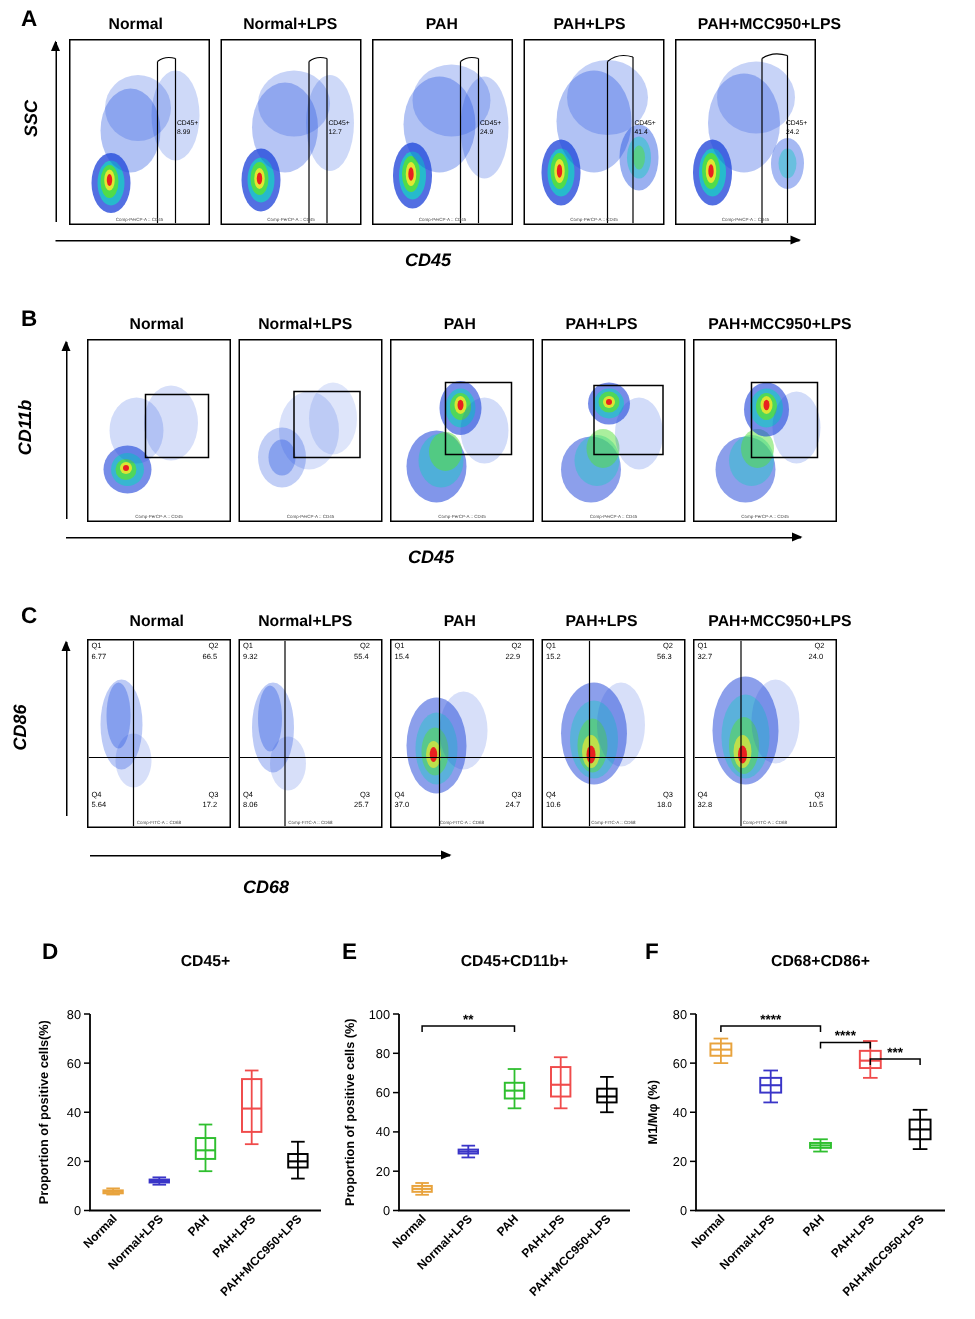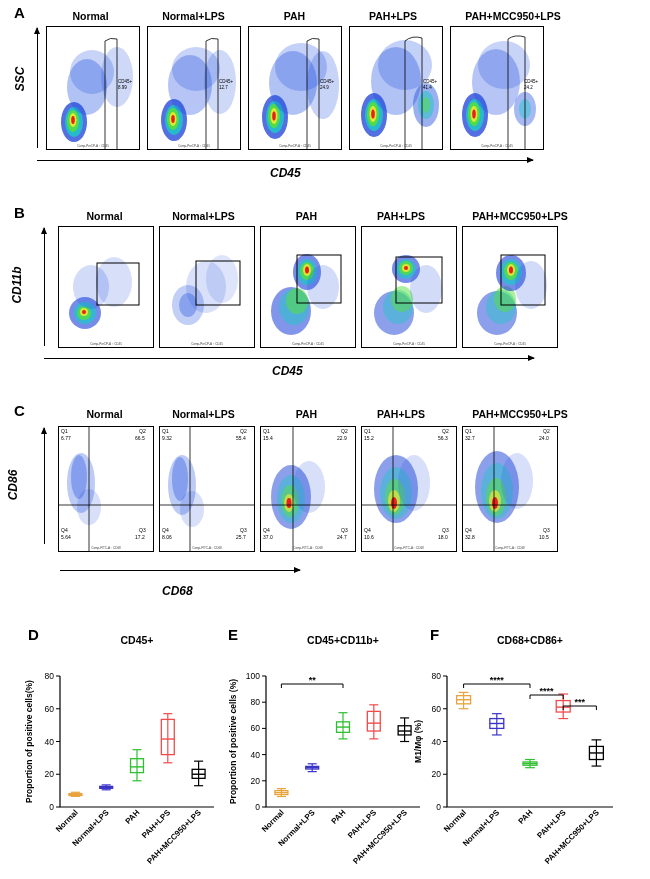--- a/index.html
+++ b/index.html
@@ -510,21 +510,21 @@
         <line x1="178.0724" x2="187.1276" y1="87.91999999999999" y2="87.91999999999999" stroke="#000000" stroke-width="1.2"></line>
         <line x1="178.0724" x2="187.1276" y1="111.5" y2="111.5" stroke="#000000" stroke-width="1.2"></line>
         <rect x="176.132" width="12.936" y="95.78" height="9.169999999999987" fill="none" stroke="#000000" stroke-width="1.3"></rect>
         <line x1="176.132" x2="189.06799999999998" y1="101.02000000000001" y2="101.02000000000001" stroke="#000000" stroke-width="1.4"></line>
       </g>
       <text transform="translate(185.6, 183) rotate(-45)" text-anchor="end" font-size="8" font-weight="bold" font-family="&quot;Liberation Sans&quot;, sans-serif">PAH+MCC950+LPS</text>
       <path d="M59.4 58 L59.4 54 L121 54 L121 58" fill="none" stroke="#000" stroke-width="1"></path>
       <text x="90.2" y="52.5" text-anchor="middle" font-size="9" font-weight="bold" font-family="&quot;Liberation Sans&quot;, sans-serif">**</text>
     </svg>
   </div>
-<div id="chart-f" class="chart" style="left:409px;top:630px;width:210px;height:245px;">
+<div id="chart-f" class="chart" style="left:426px;top:630px;width:210px;height:245px;">
     <svg width="210" height="245">
       <text x="121" y="14" text-anchor="middle" font-size="10.5" font-weight="bold" font-family="&quot;Liberation Sans&quot;, sans-serif">CD68+CD86+</text>
       <path d="M38 46 L38 177 L204 177" fill="none" stroke="#000" stroke-width="1.2"></path>
       <line x1="34" x2="38" y1="177" y2="177" stroke="#000" stroke-width="1"></line>
       <text x="32" y="180" text-anchor="end" font-size="8.5" font-family="&quot;Liberation Sans&quot;, sans-serif">0</text>
       <line x1="34" x2="38" y1="144.25" y2="144.25" stroke="#000" stroke-width="1"></line>
       <text x="32" y="147.25" text-anchor="end" font-size="8.5" font-family="&quot;Liberation Sans&quot;, sans-serif">20</text>
       <line x1="34" x2="38" y1="111.5" y2="111.5" stroke="#000" stroke-width="1"></line>
       <text x="32" y="114.5" text-anchor="end" font-size="8.5" font-family="&quot;Liberation Sans&quot;, sans-serif">40</text>
       <line x1="34" x2="38" y1="78.75" y2="78.75" stroke="#000" stroke-width="1"></line>

